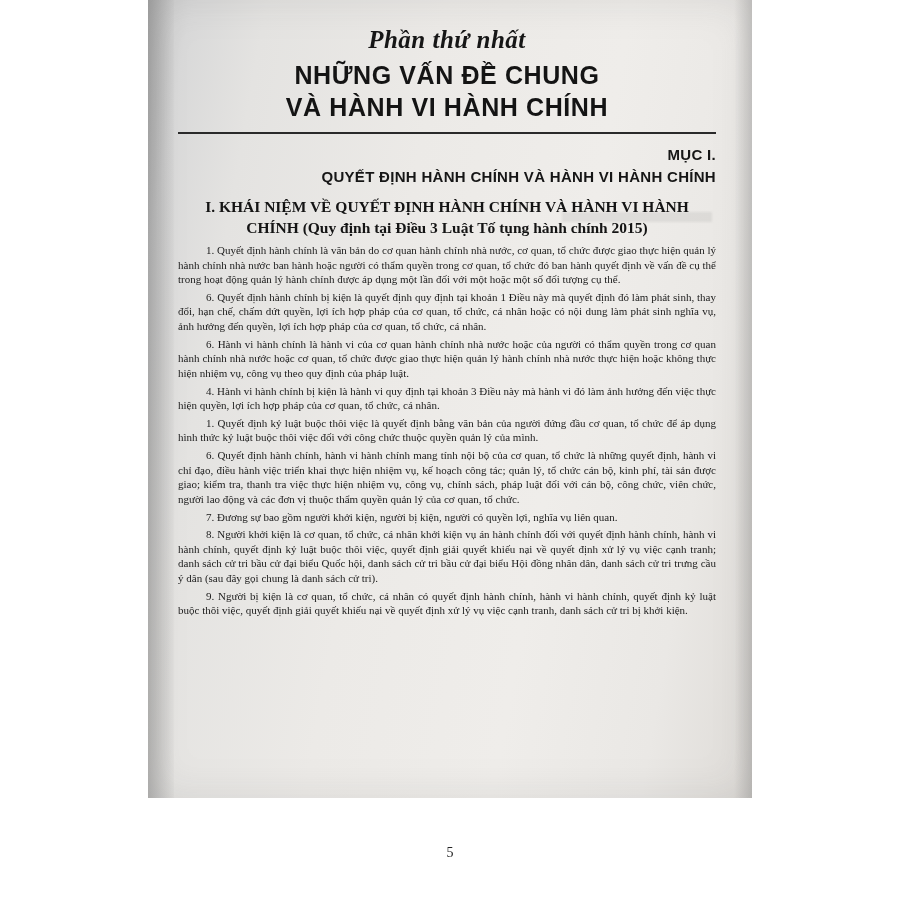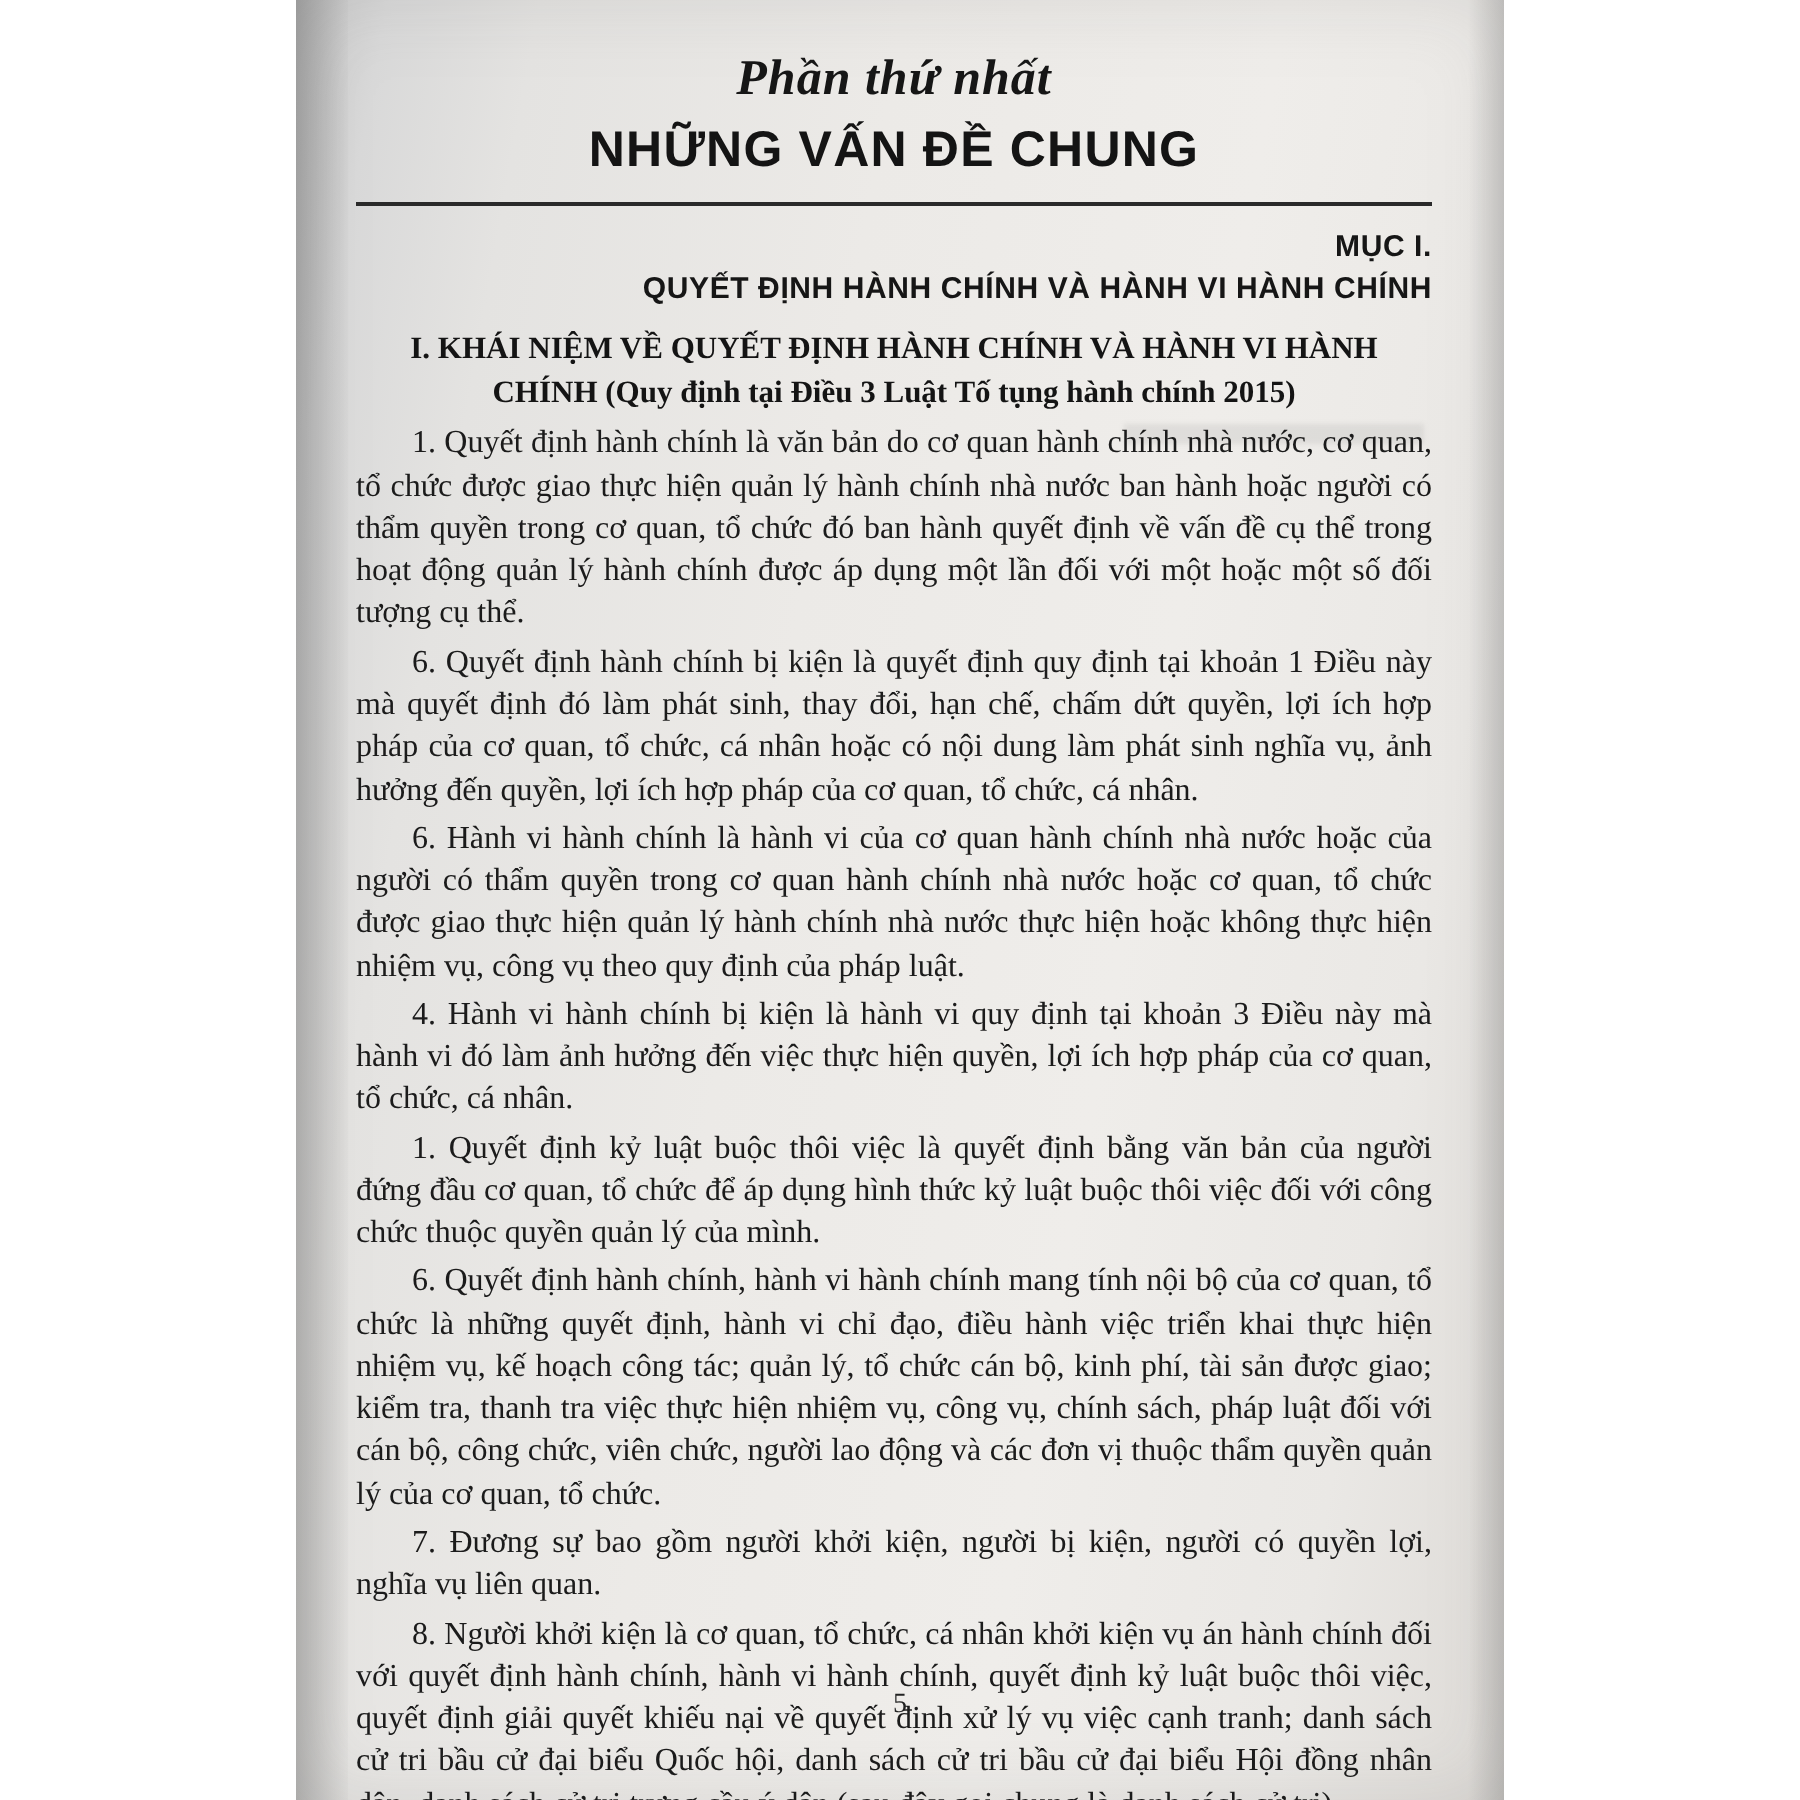--- a/index.html
+++ b/index.html
@@ -18,21 +18,21 @@
     width: 900px;
     height: 900px;
     background: #ffffff;
   }
   
   .sheet {
     position: absolute;
     left: 148px;
     top: 0px;
     width: 604px;
-    height: 900px;
+    height: 798px;
     background: linear-gradient(100deg, #c8c8c8 0%, #d9d9d9 6%, #e4e3e1 16%, #eceae7 40%, #efedea 65%, #eae8e5 85%, #dedbd7 100%);
     box-shadow: inset 0 0 40px rgba(120,120,120,0.18);
   }
   .sheet:before {
     
     content: "";
     position: absolute;
     left: 0; top: 0;
     width: 26px; height: 100%;
     background: linear-gradient(90deg, rgba(90,90,90,0.35), rgba(140,140,140,0.05));
@@ -102,21 +102,21 @@
     color: #141414;
     margin-bottom: 4px;
   }
   .heading-i .line2 {
     display: block;
   }
   p.para {
     margin: 0 0 3px 0;
     text-align: justify;
     text-justify: inter-word;
-    font-size: 16px;
+    font-size: 11px;
     line-height: 1.33;
     text-indent: 28px;
     color: #1b1b1b;
   }
   .page-number {
     position: absolute;
     left: 0;
     right: 0;
     top: 845px;
     text-align: center;
@@ -141,20 +141,21 @@
 
 <div class="page-photo">
   <div class="sheet">
     <div class="bleed"></div>
     <div class="content">
 
       <div class="title-block">
         <div class="part-title">Phần thứ nhất</div>
         <div class="main-title">
           <div>NHỮNG VẤN ĐỀ CHUNG</div>
+          <div>VÀ HÀNH VI HÀNH CHÍNH</div>
         </div>
       </div>
 
       <div class="rule"></div>
 
       <div class="section-head">
         <div class="muc">MỤC I.</div>
         <div>QUYẾT ĐỊNH HÀNH CHÍNH VÀ HÀNH VI HÀNH CHÍNH</div>
       </div>
 

